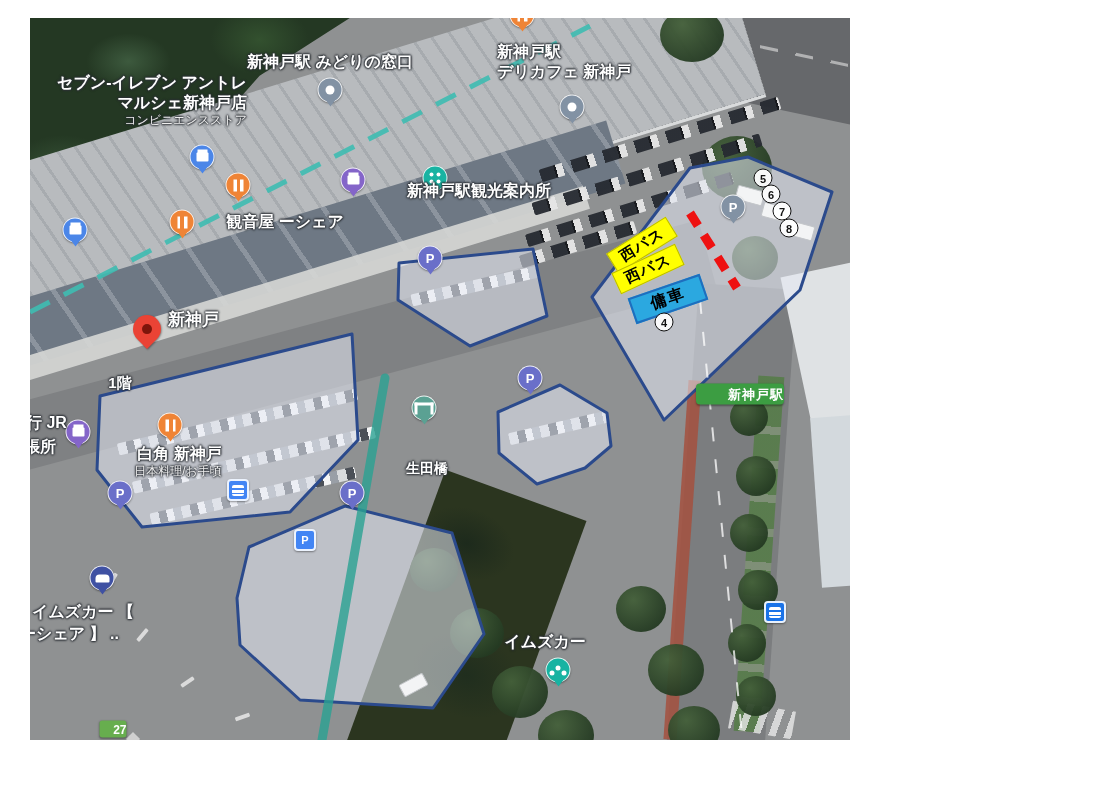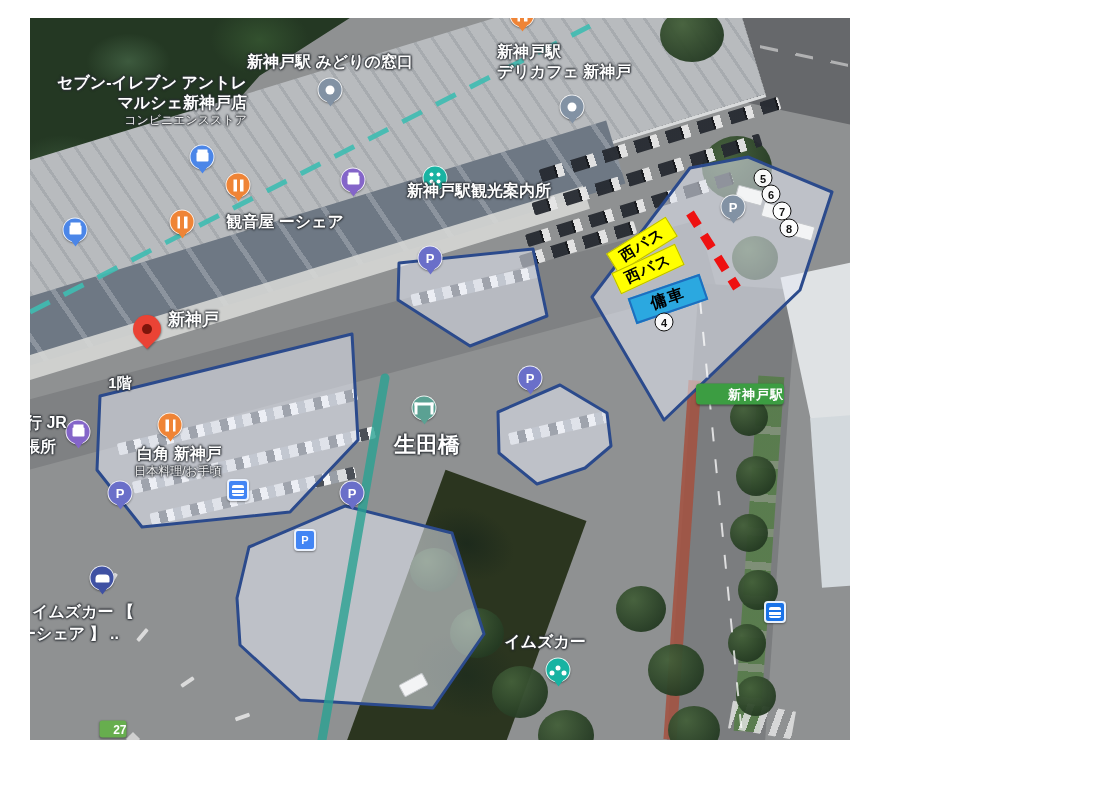--- a/index.html
+++ b/index.html
@@ -266,21 +266,21 @@
   <div class="abs lbl" style="left:255px;top:204px"><span>観音屋 ーシェア</span></div>
   <div class="abs lbl" style="left:449px;top:173px"><span>新神戸駅観光案内所</span></div>
   <div class="abs lbl la" style="left:138px;top:302px;font-size:17px"><span>新神戸</span></div>
   <div class="abs lbl" style="left:90px;top:365px;font-size:15px"><span>1階</span></div>
   <div class="abs lbl" style="left:148px;top:443px">
     <span>白角 新神戸</span>
     <span class="sub">日本料理/お手頃</span>
   </div>
   <div class="abs lbl la" style="left:-4px;top:405px"><span>行 JR</span></div>
   <div class="abs lbl la" style="left:-6px;top:429px"><span>張所</span></div>
-  <div class="abs lbl" style="left:397px;top:427px;font-size:22px"><span>生田橋</span></div>
+  <div class="abs lbl" style="left:397px;top:451px;font-size:14px"><span>生田橋</span></div>
   <div class="abs lbl la" style="left:2px;top:594px"><span>イムズカー 【</span></div>
   <div class="abs lbl la" style="left:-10px;top:616px"><span>ーシェア 】 ..</span></div>
   <div class="abs lbl" style="left:515px;top:624px"><span>イムズカー</span></div>
 
   <div class="abs badge stbadge" style="left:710px;top:376px">
         <span>新神戸駅</span>
       </div>
   <div class="abs badge rtbadge" style="left:83px;top:711px">
         <span>27</span>
       </div>

